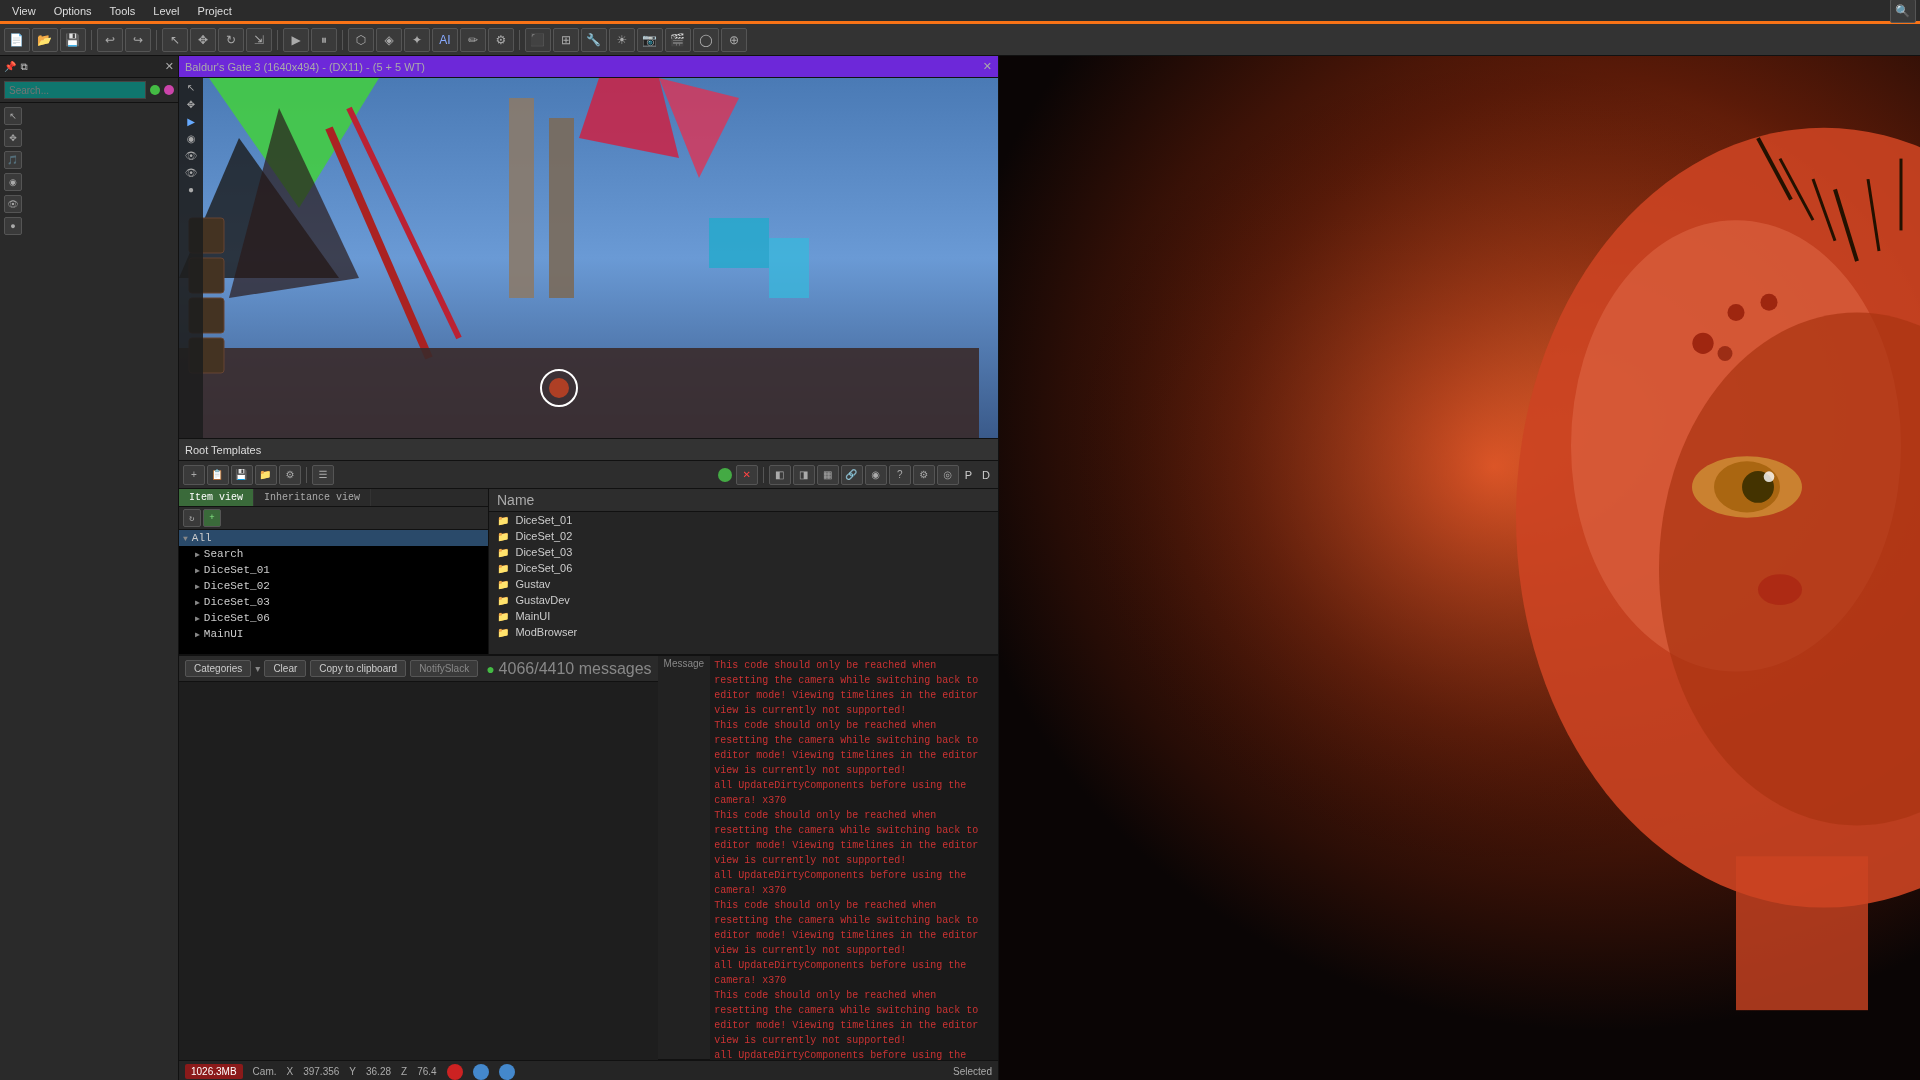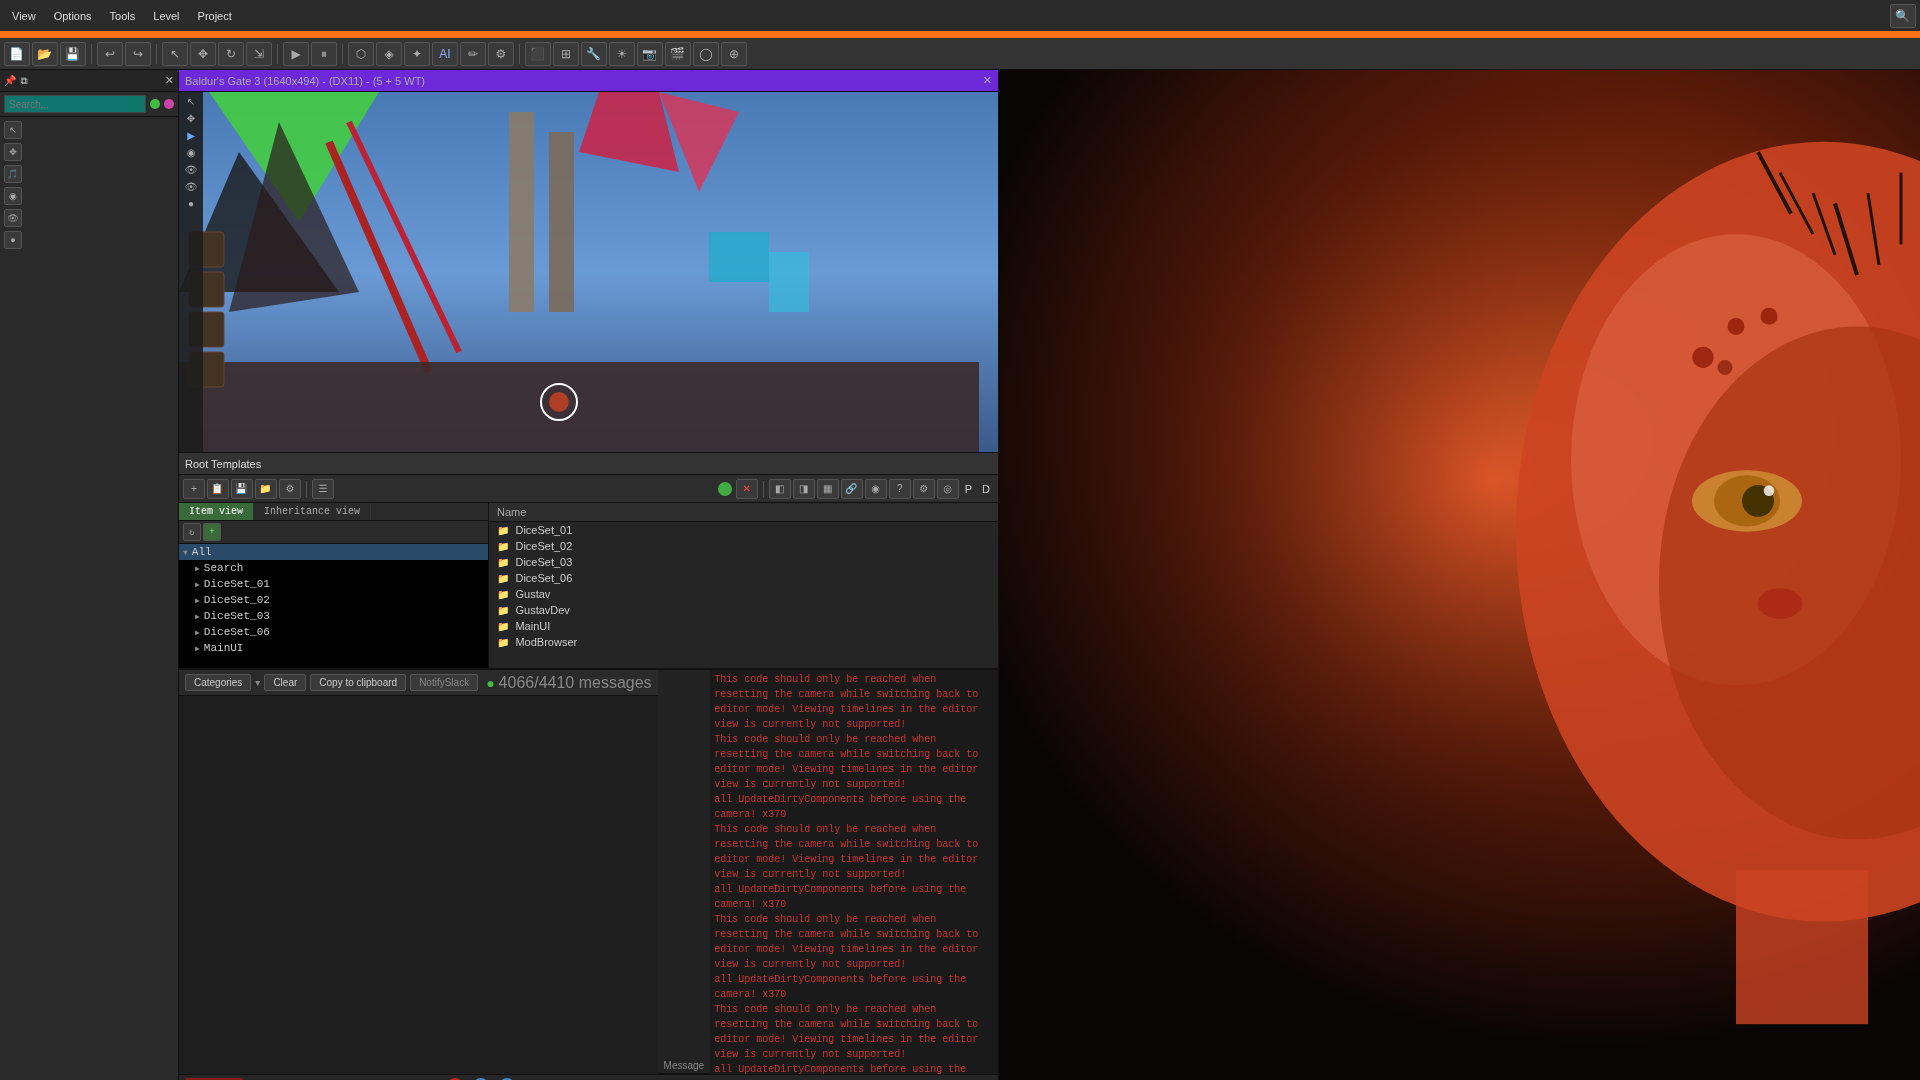--- a/index.html
+++ b/index.html
@@ -8,27 +8,27 @@
       height: 1080px;
       overflow: hidden;
       background: #1a1a1a;
       font-family: 'Segoe UI', Arial, sans-serif;
       font-size: 11px;
       color: #ccc;
     }
 
     
     .menu-bar {
-      height: 38px;
+      height: 24px;
       background: #2b2b2b;
       display: flex;
       align-items: center;
       padding: 0 4px;
       gap: 2px;
-      border-bottom: 7px solid #f97316;
+      border-bottom: 3px solid #f97316;
     }
     .menu-item {
       padding: 2px 8px;
       cursor: pointer;
       color: #ddd;
       font-size: 11px;
     }
 
     
     .toolbar {
@@ -225,21 +225,21 @@
     }
 
     .list-panel {
       flex: 1;
       overflow-y: auto;
       background: #252525;
     }
 
     .list-header {
       padding: 3px 8px;
-      font-size: 11px;
+      font-size: 14px;
       color: #aaa;
       background: #2d2d2d;
       border-bottom: 1px solid #111;
     }
 
     .list-item {
       padding: 2px 8px;
       font-size: 11px;
       cursor: pointer;
       display: flex;
@@ -657,21 +657,21 @@
             <button class="console-btn">Clear</button>
             <button class="console-btn">Copy to clipboard</button>
             <button class="console-btn" style="color:#888;">NotifySlack</button>
             <div style="flex:1;"></div>
             <div style="display:flex; align-items:center; gap:4px;">
               <span style="color:#44bb44; font-size:14px;">●</span>
               <span class="message-count">4066/4410 messages</span>
             </div>
           </div>
 
-          <div style="display:flex; align-items:flex-end; padding:2px 6px; background:#222; border-bottom:1px solid #111; font-size:10px; color:#888;">
+          <div style="display:flex; align-items:flex-start; padding:2px 6px; background:#222; border-bottom:1px solid #111; font-size:10px; color:#888;">
             <span>Message</span>
           </div>
 
           <div class="console-messages">
             <div class="console-msg red">This code should only be reached when resetting the camera while switching back to editor mode! Viewing timelines in the editor view is currently not supported!</div>
             <div class="console-msg red">This code should only be reached when resetting the camera while switching back to editor mode! Viewing timelines in the editor view is currently not supported!</div>
             <div class="console-msg red">all UpdateDirtyComponents before using the camera! x370</div>
             <div class="console-msg red">This code should only be reached when resetting the camera while switching back to editor mode! Viewing timelines in the editor view is currently not supported!</div>
             <div class="console-msg red">all UpdateDirtyComponents before using the camera! x370</div>
             <div class="console-msg red">This code should only be reached when resetting the camera while switching back to editor mode! Viewing timelines in the editor view is currently not supported!</div>

